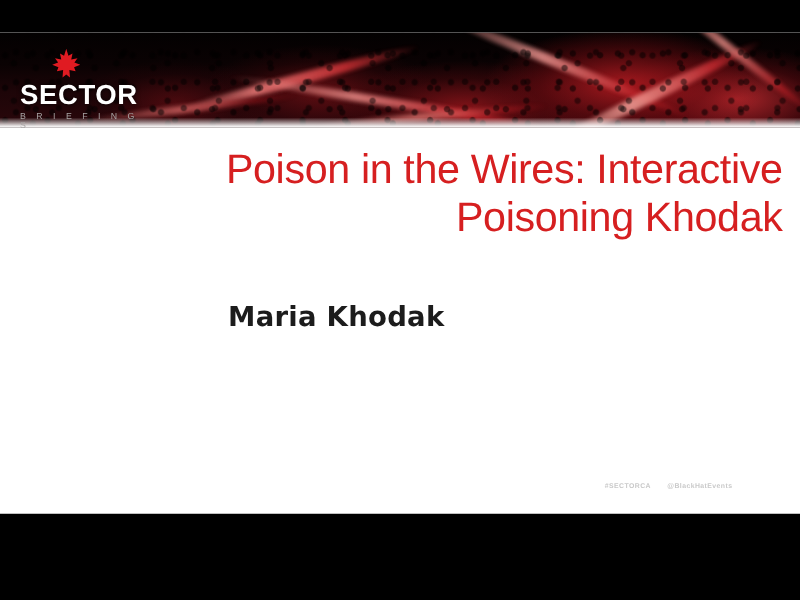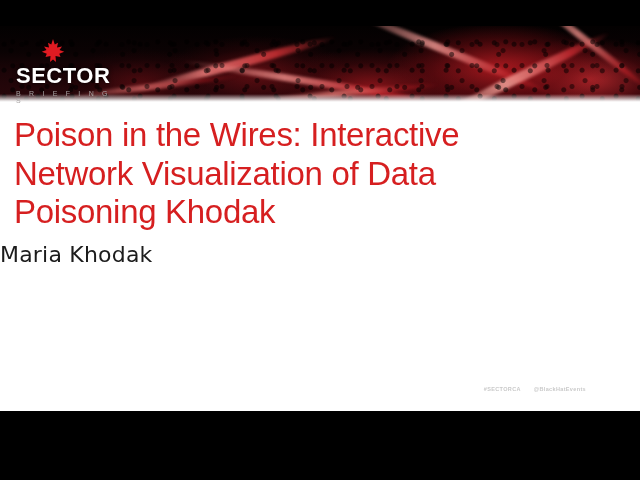--- a/index.html
+++ b/index.html
@@ -112,35 +112,35 @@
     color:#a8a4a4; margin-top:3px; line-height:1;
   }
 
   
   #content {
     position:absolute; left:0; top:76px; width:640px; height:295px;
     background:#fff;
   }
   #title-block {
     position:absolute; left:0; top:14px; width:640px;
-    text-align:left; padding:0 14px;
+    text-align:right; padding:0 14px;
   }
   .title-line {
     font-family:"Liberation Sans", sans-serif;
     font-size:33px; font-weight:normal;
     color:#d61f20;
     line-height:1.17;
     letter-spacing:-.3px;
     white-space:nowrap;
   }
   #speaker-name {
     position:absolute; left:0; top:140px; width:538px;
-    text-align:left;
+    text-align:center;
     font-family:"DejaVu Sans", sans-serif;
-    font-size:22px; font-weight:normal;
+    font-size:22px; font-weight:bold;
     color:#1c1c1c;
     letter-spacing:.2px;
   }
 
   
   #footer-handles {
     position:absolute; right:54px; top:360px;
     display:flex; gap:13px;
     z-index:5;
   }
@@ -178,21 +178,20 @@
         <path d="M50 4 L57 26 L70 19 L66 38 L86 34 L76 48 L95 55 L75 63 L80 76 L60 72 L62 96 L50 86 L38 96 L40 72 L20 76 L25 63 L5 55 L24 48 L14 34 L34 38 L30 19 L43 26 Z" fill="#e01b22"></path>
       </svg>
       <div id="logo-wordmark">SECTOR</div>
       <div id="logo-subtitle">B R I E F I N G S</div>
     </div>
 
     <div id="content">
 
       <div id="title-block">
         <div class="title-line">Poison in the Wires: Interactive</div>
-        <div class="title-line">Network Visualization of Data</div>
         <div class="title-line">Poisoning Khodak</div>
       </div>
 
       <div id="speaker-name">Maria Khodak</div>
 
     </div>
 
     <div id="footer-handles">
       <span class="handle">#SECTORCA</span>
       <span class="handle">@BlackHatEvents</span>

